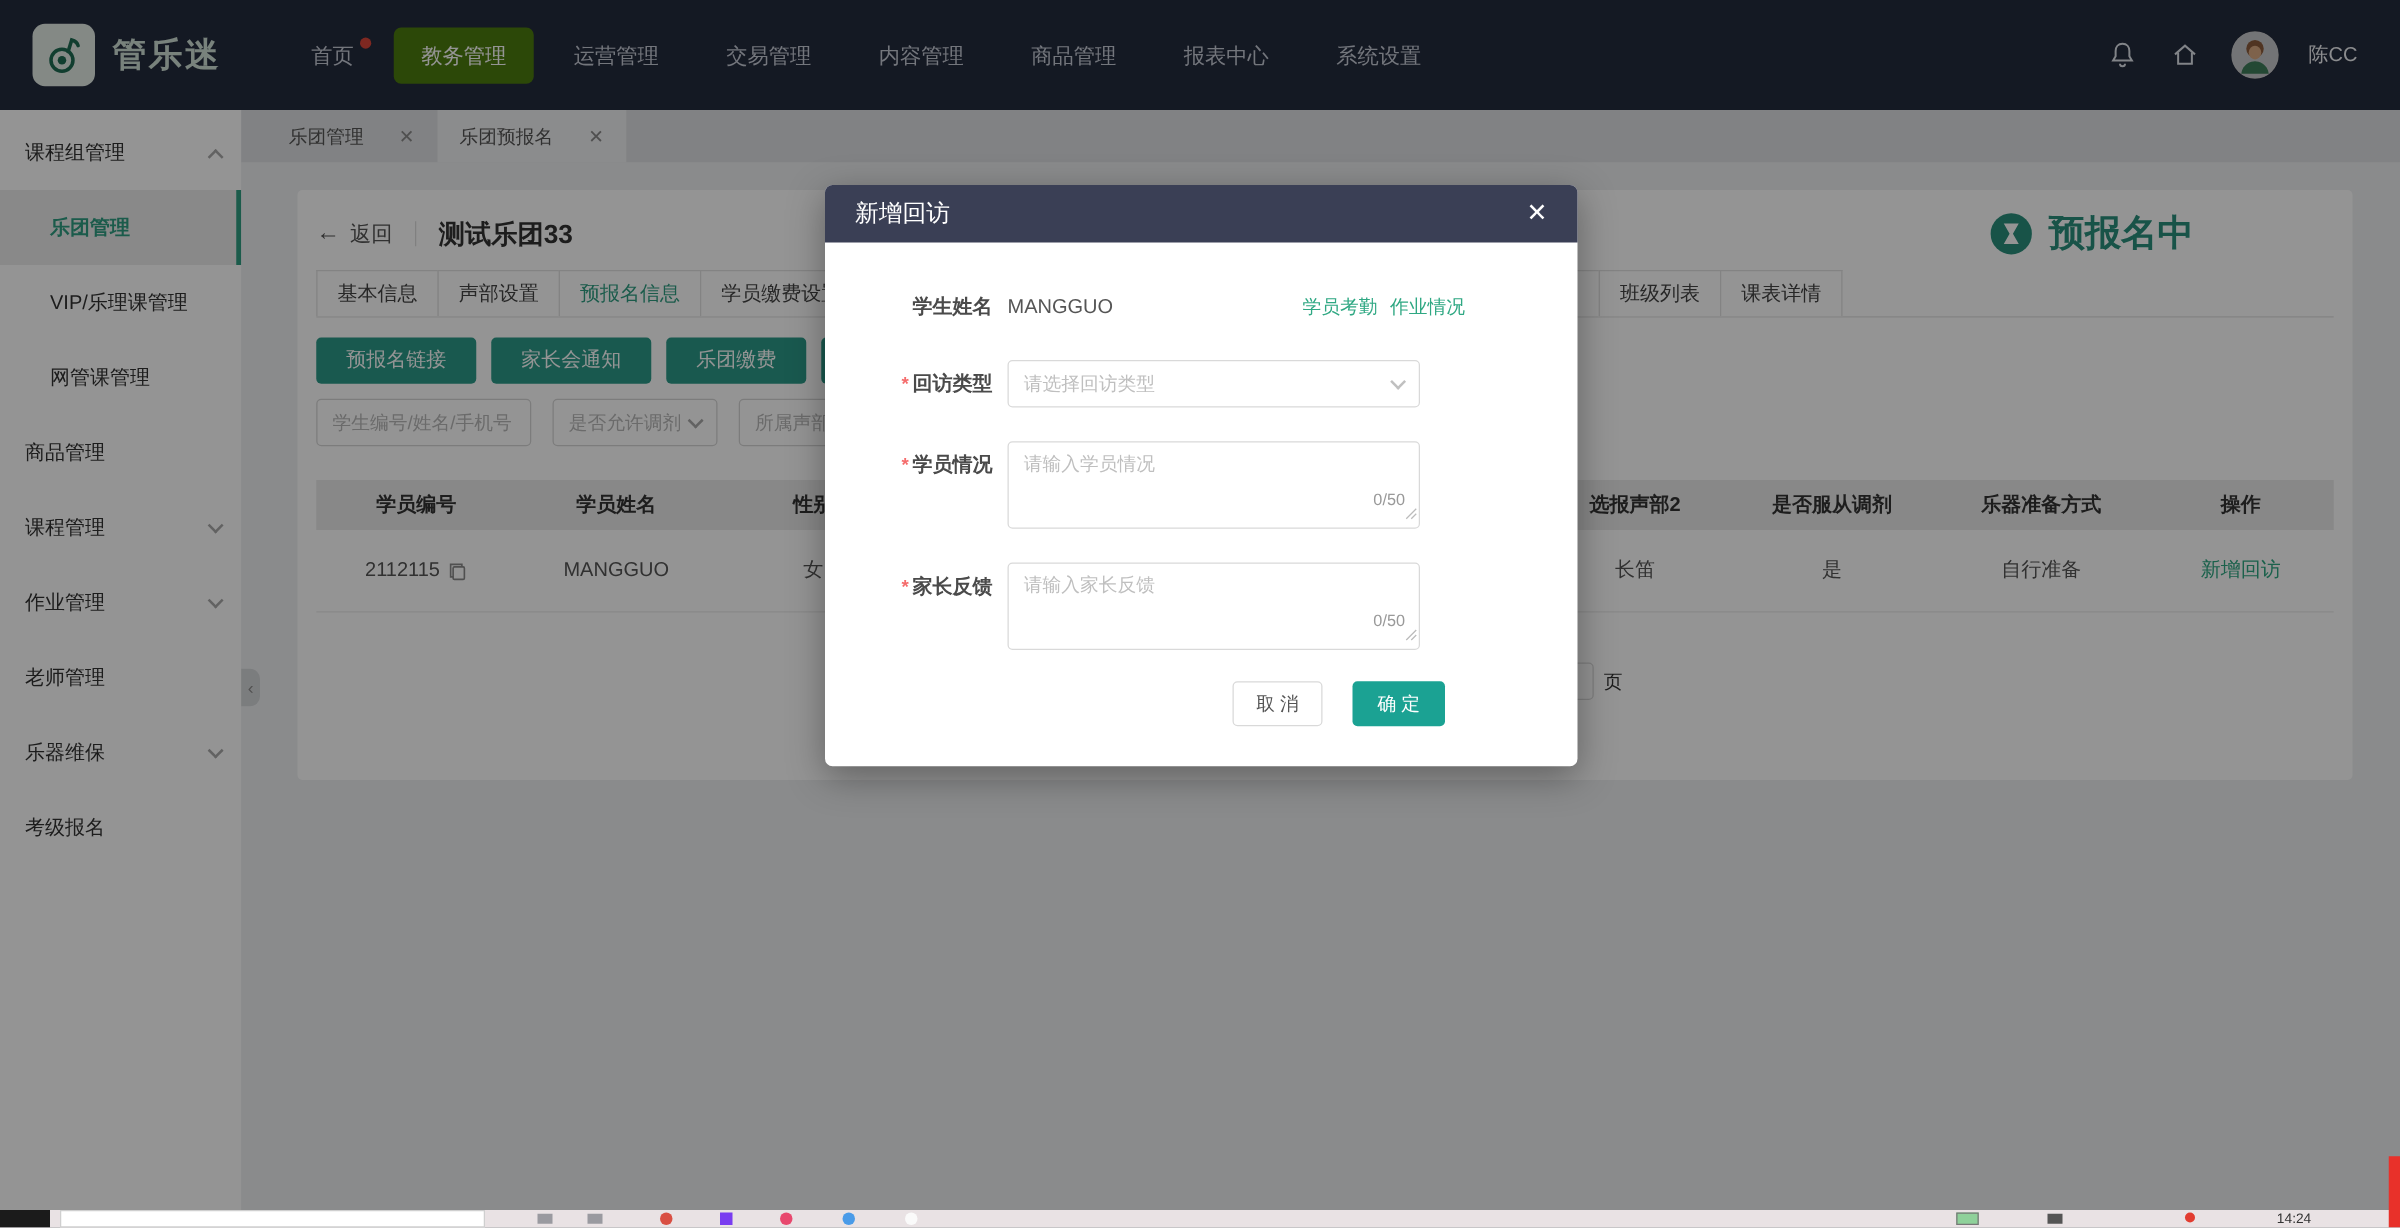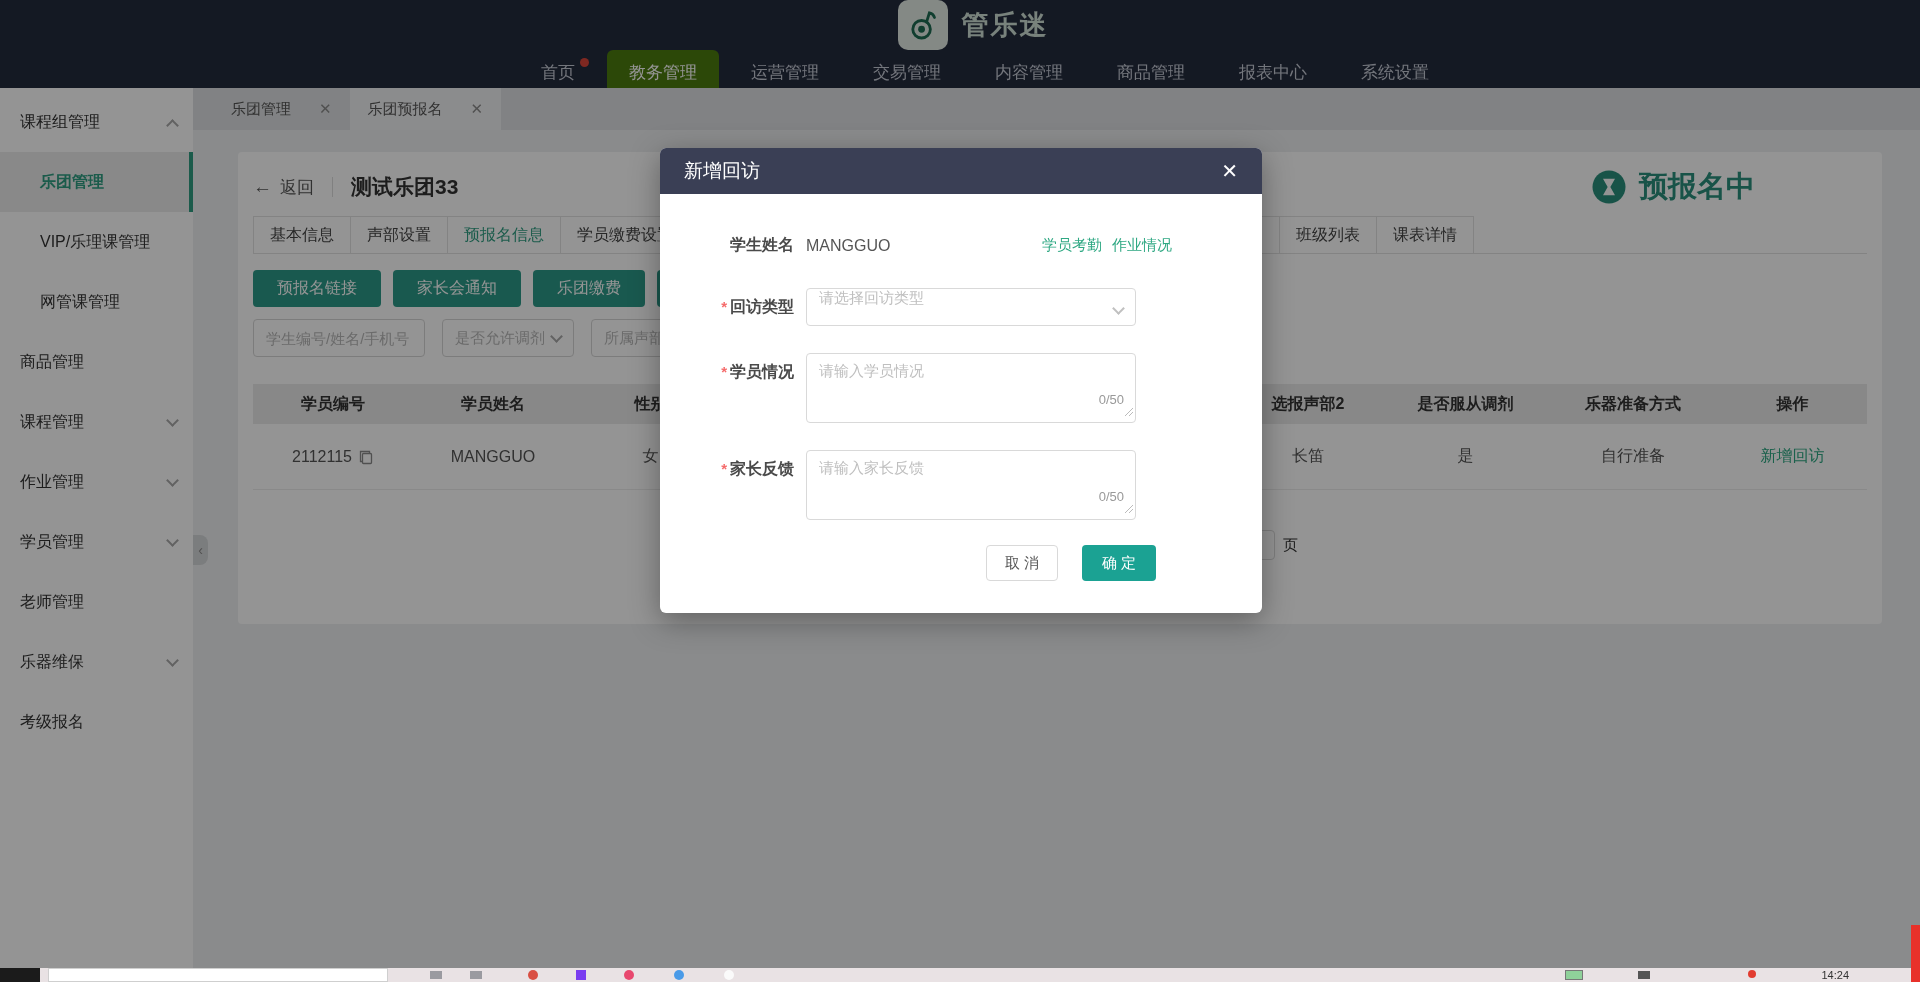--- a/index.html
+++ b/index.html
@@ -3,21 +3,21 @@
 <meta charset="utf-8">
 <style>
   * { box-sizing: border-box; margin: 0; padding: 0; }
   html,body { width:1920px; height:982px; }
   body {
     position: relative; overflow: hidden;
     font-family: "Liberation Sans", "DejaVu Sans", sans-serif;
     background: #eef0f2;
   }
   
-  .navbar { position:absolute; top:0; left:0; right:0; height:88px; background:#242b3d; display:flex; align-items:center; z-index:1;flex-direction:column; }
+  .navbar { position:absolute; top:0; left:0; right:0; height:88px; background:#242b3d; display:flex; align-items:center; z-index:1; }
   .brand { display:flex; align-items:center; gap:14px; padding-left:26px; flex:0 0 auto; }
   .brand-logo { width:50px; height:50px; border-radius:10px; background:#e3ece6; display:flex; align-items:center; justify-content:center; }
   .brand-name { color:#cfe0d6; font-size:27px; font-weight:bold; letter-spacing:2px; }
   .nav-menu { display:flex; align-items:center; gap:10px; margin-left:50px; }
   .nav-item { position:relative; color:#c6cbd6; font-size:17px; padding:11px 22px; border-radius:6px; cursor:pointer; white-space:nowrap; }
   .nav-item.active { background:#4d7c0f; color:#fff; }
   .nav-dot { position:absolute; top:8px; right:8px; width:9px; height:9px; border-radius:50%; background:#d9453a; }
   .nav-right { margin-left:auto; display:flex; align-items:center; gap:24px; padding-right:34px; }
   .nav-icon { width:26px; height:26px; display:flex; align-items:center; justify-content:center; cursor:pointer; }
   .avatar { width:38px; height:38px; border-radius:50%; overflow:hidden; background:#8d8d8d; cursor:pointer; }
@@ -85,21 +85,21 @@
   .modal-body { padding:41px 40px 0; }
   .student-row { display:flex; align-items:center; font-size:16px; }
   .m-label { width:94px; text-align:right; font-weight:bold; color:#4a4a4a; font-size:16px; white-space:nowrap; }
   .student-name { margin-left:12px; color:#555; }
   .student-links { margin-left:auto; margin-right:50px; display:flex; gap:10px; font-size:15px; }
   .green-link { color:#2fa883; cursor:pointer; }
   .form-row { display:flex; align-items:flex-start; }
   .form-row .m-label { padding-top:9px; }
   .req { color:#f56c6c; margin-right:3px; font-size:15px; }
   .form-control { margin-left:12px; width:330px; position:relative; }
-  .select-box { height:38px; border:1px solid #d9d9d9; border-radius:4px; background:#fff; display:flex; padding:0 12px; font-size:15px; color:#bfbfbf; cursor:pointer;flex-direction:column; }
+  .select-box { height:38px; border:1px solid #d9d9d9; border-radius:4px; background:#fff; display:flex; align-items:center; padding:0 12px; font-size:15px; color:#bfbfbf; cursor:pointer; }
   .select-box .chev { margin-left:auto; border-color:#c0c0c0; }
   .date-box { height:38px; border:1px solid #d9d9d9; border-radius:4px; background:#fff; display:flex; align-items:center; gap:8px; padding:0 12px; font-size:15px; color:#bfbfbf; cursor:pointer; }
   .ta-wrap { position:relative; }
   .m-textarea { width:330px; height:70px; border:1px solid #d9d9d9; border-radius:4px; padding:8px 12px 20px; font-size:15px; color:#333; resize:none; font-family:inherit; background:#fff; display:block; }
   .m-textarea::placeholder { color:#bfbfbf; }
   .counter { position:absolute; right:12px; bottom:16px; color:#999; font-size:13px; }
   .grip { position:absolute; right:2px; bottom:2px; }
   .modal-footer { display:flex; justify-content:flex-end; gap:24px; padding:25px 106px 32px 0; }
   .btn-cancel { width:72px; height:36px; border:1px solid #d9d9d9; border-radius:4px; background:#fff; color:#555; font-size:15px; cursor:pointer; font-family:inherit; }
   .btn-ok { width:74px; height:36px; border:none; border-radius:4px; background:#1ba293; color:#fff; font-size:15px; cursor:pointer; font-family:inherit; }
@@ -180,24 +180,20 @@
     </div>
   <div class="side-item">
       <span>商品管理</span>
     </div>
   <div class="side-item">
       <span>课程管理</span>
       <span class="chev down"></span>
     </div>
   <div class="side-item">
       <span>作业管理</span>
-      <span class="chev down"></span>
-    </div>
-  <div class="side-item">
-      <span>学员管理</span>
       <span class="chev down"></span>
     </div>
   <div class="side-item">
       <span>老师管理</span>
     </div>
   <div class="side-item">
       <span>乐器维保</span>
       <span class="chev down"></span>
     </div>
   <div class="side-item">

